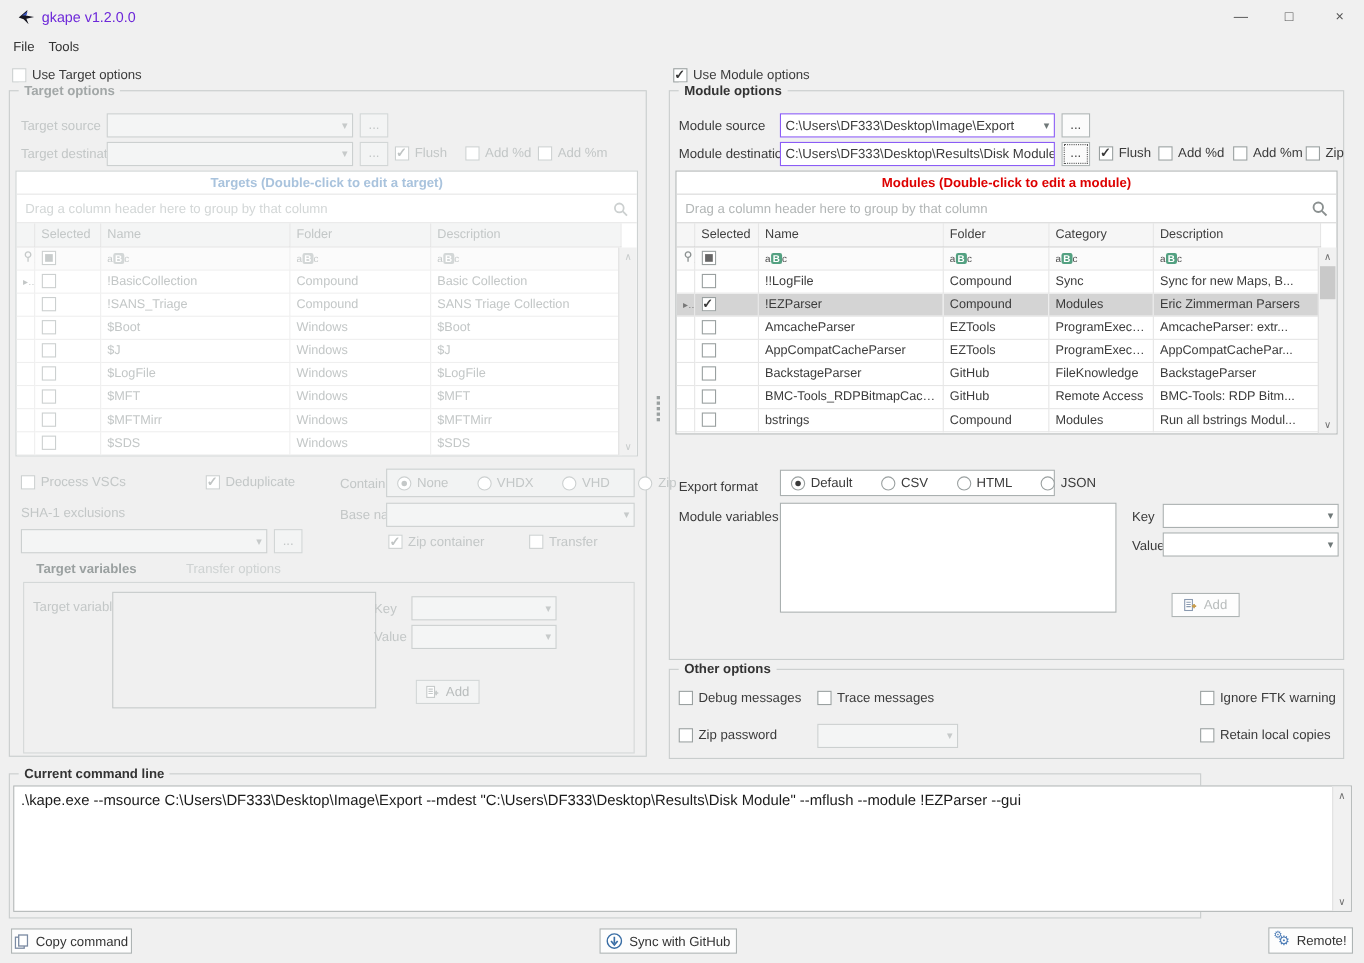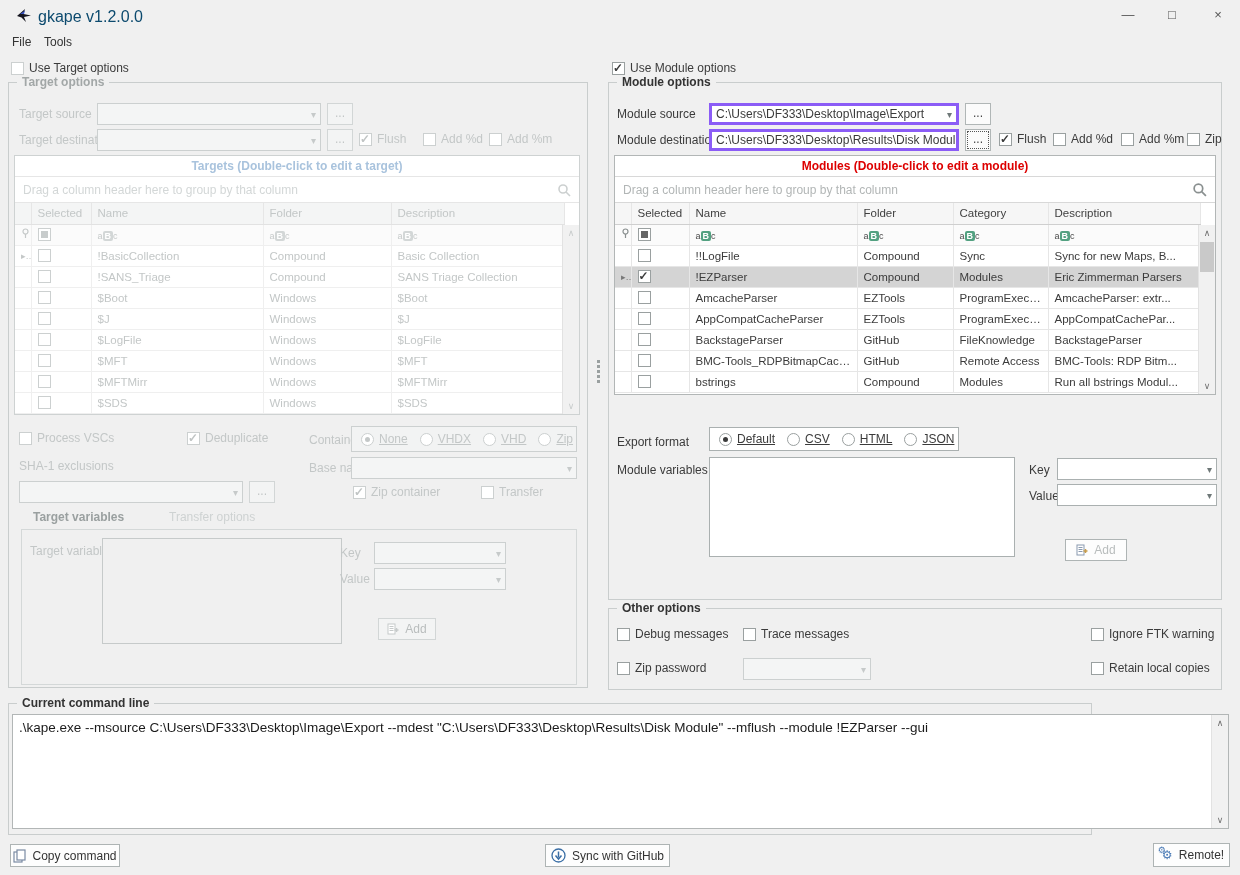--- a/index.html
+++ b/index.html
@@ -2,21 +2,21 @@
 <html><head>
 <meta charset="utf-8">
 <style>
   * { box-sizing:border-box; margin:0; padding:0; }
   html,body { width:1240px; height:875px; }
   body { position:relative; background:#f0f0f0; font-family:"Liberation Sans",sans-serif; font-size:12px; color:#3b3b3b; overflow:hidden; }
   .abs { position:absolute; }
 
   
   .titlebar { left:0; top:0; width:1240px; height:30px; }
-  .app-title { left:38px; top:8px; font-size:16px; color:#0c4a6e; }
+  .app-title { left:38px; top:8px; font-size:13px; color:#6d28d9; }
   .win-btn { top:0; width:44px; height:30px; text-align:center; line-height:30px; color:#555; font-size:13px; cursor:default; }
   .menu-item { top:34px; height:18px; color:#333; padding:1px 4px; }
 
   
   .group { position:absolute; border:1px solid #c9cdcd; }
   .legend { position:absolute; top:-8px; left:8px; background:#f0f0f0; padding:0 5px; font-weight:bold; color:#333; }
   .legend.dim { color:#a2a7a7; }
 
   
   .cbrow { display:inline-flex; align-items:center; gap:5px; white-space:nowrap; }
@@ -27,29 +27,29 @@
   .dim .cb.checked::after { color:#c0c4c4; }
   .dim .cb.indet::after { background:#c8cccc; }
 
   .rd { width:13px; height:13px; border:1px solid #9aa0a0; border-radius:50%; background:#fff; display:inline-block; position:relative; flex:none; }
   .rd.on::after { content:""; position:absolute; left:3px; top:3px; right:3px; bottom:3px; border-radius:50%; background:#3a3a3a; }
   .dim .rd { border-color:#ccd0d0; }
   .dim .rd.on::after { background:#c4c8c8; }
 
   .combo { position:absolute; height:22px; background:#fff; border:1px solid #aab0b0; display:flex; align-items:center; padding:0 4px; overflow:hidden; white-space:nowrap; }
   .combo .arr { margin-left:auto; color:#6f7878; font-size:10px; padding-left:4px; flex:none; }
-  .combo.red { border:3px solid #8b5cf6; }
+  .combo.red { border:1px solid #8b5cf6; }
   .combo.dim2 { background:#f4f5f5; border-color:#ccd0d0; }
   .combo.dim2 .arr { color:#c6caca; }
 
   .btn-sm { position:absolute; width:26px; height:22px; background:#fbfbfb; border:1px solid #b0b6b6; text-align:center; line-height:18px; color:#444; }
   .btn-sm.focused { outline:1px dotted #555; outline-offset:-3px; }
   .dim .btn-sm { color:#c3c7c7; border-color:#d2d6d6; background:#f3f4f4; }
 
-  .radio-box { position:absolute; border:1px solid #aab0b0; background:#fff; display:flex; align-items:center; gap:12px; padding:0 9px;text-decoration:underline; }
+  .radio-box { position:absolute; border:1px solid #aab0b0; background:#fff; display:flex; align-items:center; gap:26px; padding:0 9px; }
   .radio-box.dim2 { background:#f2f3f3; border-color:#ccd0d0; }
 
   .button { position:absolute; background:#fdfdfd; border:1px solid #aeb4b4; display:flex; align-items:center; justify-content:center; gap:6px; color:#333; }
   .button.dimtext { color:#b9bdbd; }
 
   
   .tbl-wrap { position:absolute; background:#fff; border:1px solid #b2b6b6; overflow:hidden; }
   .tbl-title { height:21px; line-height:21px; text-align:center; font-weight:bold; border-bottom:1px solid #d8d8d8; }
   .tbl-title.red { color:#dd0000; }
   .tbl-title.blue { color:#a9c3dd; }

